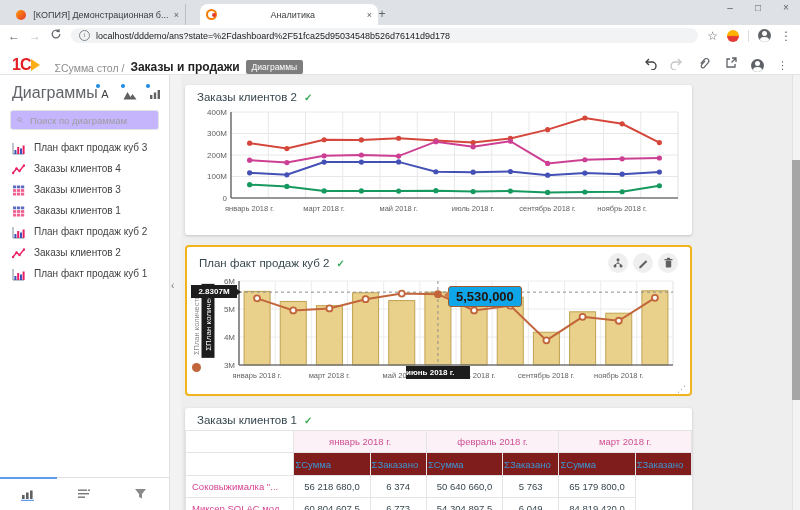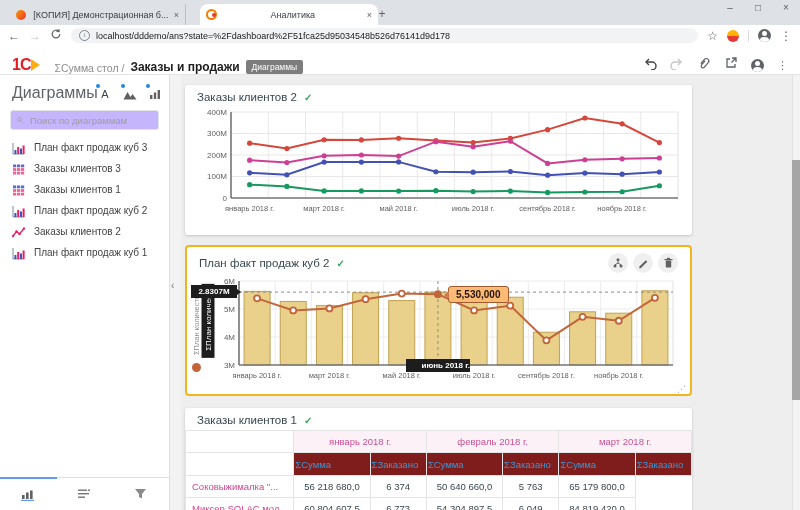--- a/index.html
+++ b/index.html
@@ -79,22 +79,22 @@
   .card3{left:15px;top:333px;width:507px;height:110px;}
 
   .c2-actions{margin-left:auto;display:flex;gap:5px;}
   .act-btn{width:20px;height:20px;border-radius:50%;background:#efefef;display:flex;align-items:center;justify-content:center;}
 
   .c1-body{position:relative;margin-left:6px;}
   .c2-body{position:relative;margin-left:6px;}
 
   .tt-y{position:absolute;left:-2px;top:10px;width:46px;height:13px;background:#1d1d1d;color:#fff;font-size:8px;font-weight:bold;text-align:center;line-height:13px;z-index:5;}
   .tt-y:after{content:"";position:absolute;right:-4px;top:4px;border-top:3px solid transparent;border-bottom:3px solid transparent;border-left:4px solid #1d1d1d;}
-  .tt-x{position:absolute;left:213px;top:84px;width:64px;height:13px;background:#1d1d1d;color:#fff;font-size:8px;font-weight:bold;text-align:right;line-height:13px;z-index:5;}
-  .tt-val{position:absolute;left:255px;top:11px;background:#fdba74;border:1px solid #a05a2d;border-radius:3px;color:#241309;font-size:10px;font-weight:bold;padding:2px 7px;z-index:6;}
+  .tt-x{position:absolute;left:213px;top:91px;width:64px;height:13px;background:#1d1d1d;color:#fff;font-size:8px;font-weight:bold;text-align:left;line-height:13px;z-index:5;}
+  .tt-val{position:absolute;left:255px;top:11px;background:#0ea5e9;border:1px solid #a05a2d;border-radius:3px;color:#241309;font-size:13px;font-weight:bold;padding:2px 7px;z-index:6;}
   .tt-val:before{content:"";position:absolute;left:-5px;top:4px;border-top:4px solid transparent;border-bottom:4px solid transparent;border-right:5px solid #cb7a4e;}
   .axis-gray{position:absolute;left:3px;top:48px;transform:translate(-50%,-50%) rotate(-90deg);font-size:7.5px;color:#8a8a8a;white-space:nowrap;z-index:3;}
   .axis-black{position:absolute;left:15px;top:46px;transform:translate(-50%,-50%) rotate(-90deg);background:#1d1d1d;color:#fff;font-size:8px;padding:2px 7px;white-space:nowrap;z-index:4;}
   .legend-dot{position:absolute;left:5px;top:116px;width:9px;height:9px;border-radius:50%;background:#c2653b;}
   .resize{position:absolute;right:4px;bottom:0px;color:#9e9e9e;font-size:9px;}
 
   
   .tbl-wrap{margin:2px 0 0 0;overflow:hidden;width:507px;}
   table.grid{border-collapse:collapse;table-layout:fixed;}
   table.grid th,table.grid td{border:1px solid #e4e4e4;font-weight:normal;box-sizing:border-box;overflow:hidden;white-space:nowrap;}
@@ -223,20 +223,30 @@
     <div class="sb-list">
         <div class="sb-item">
           <svg width="13" height="13" viewBox="0 0 13 13">
             <path d="M1 1 V12 H12" stroke="#78909c" stroke-width="1" fill="none"></path>
             <rect x="2.4" y="8" width="2" height="4" fill="#3f51b5"></rect>
             <rect x="5.2" y="5" width="2" height="7" fill="#e91e63"></rect>
             <rect x="8" y="6.5" width="2" height="5.5" fill="#3f51b5"></rect>
             <rect x="10.6" y="3.5" width="2" height="8.5" fill="#e91e63"></rect>
           </svg>
           <span class="lbl">План факт продаж куб 3</span>
+        </div>
+        <div class="sb-item">
+          <svg width="13" height="13" viewBox="0 0 13 13">
+            <polyline points="1,10 4.5,5.5 7.5,8 12,2.5" fill="none" stroke="#e91e63" stroke-width="1.4"></polyline>
+            <circle cx="1" cy="10" r="1.2" fill="#e91e63"></circle>
+            <circle cx="4.5" cy="5.5" r="1.2" fill="#e91e63"></circle>
+            <circle cx="7.5" cy="8" r="1.2" fill="#e91e63"></circle>
+            <circle cx="12" cy="2.5" r="1.2" fill="#e91e63"></circle>
+          </svg>
+          <span class="lbl">Заказы клиентов 4</span>
         </div>
         <div class="sb-item">
           <svg width="13" height="13" viewBox="0 0 13 13">
             <rect x="1" y="1.5" width="3.2" height="2.8" fill="#5c6bc0"></rect>
             <rect x="5" y="1.5" width="3.2" height="2.8" fill="#5c6bc0"></rect>
             <rect x="9" y="1.5" width="3.2" height="2.8" fill="#5c6bc0"></rect>
             <rect x="1" y="5.1" width="3.2" height="2.8" fill="#f06292"></rect>
             <rect x="5" y="5.1" width="3.2" height="2.8" fill="#f06292"></rect>
             <rect x="9" y="5.1" width="3.2" height="2.8" fill="#f06292"></rect>
             <rect x="1" y="8.7" width="3.2" height="2.8" fill="#f06292"></rect>

